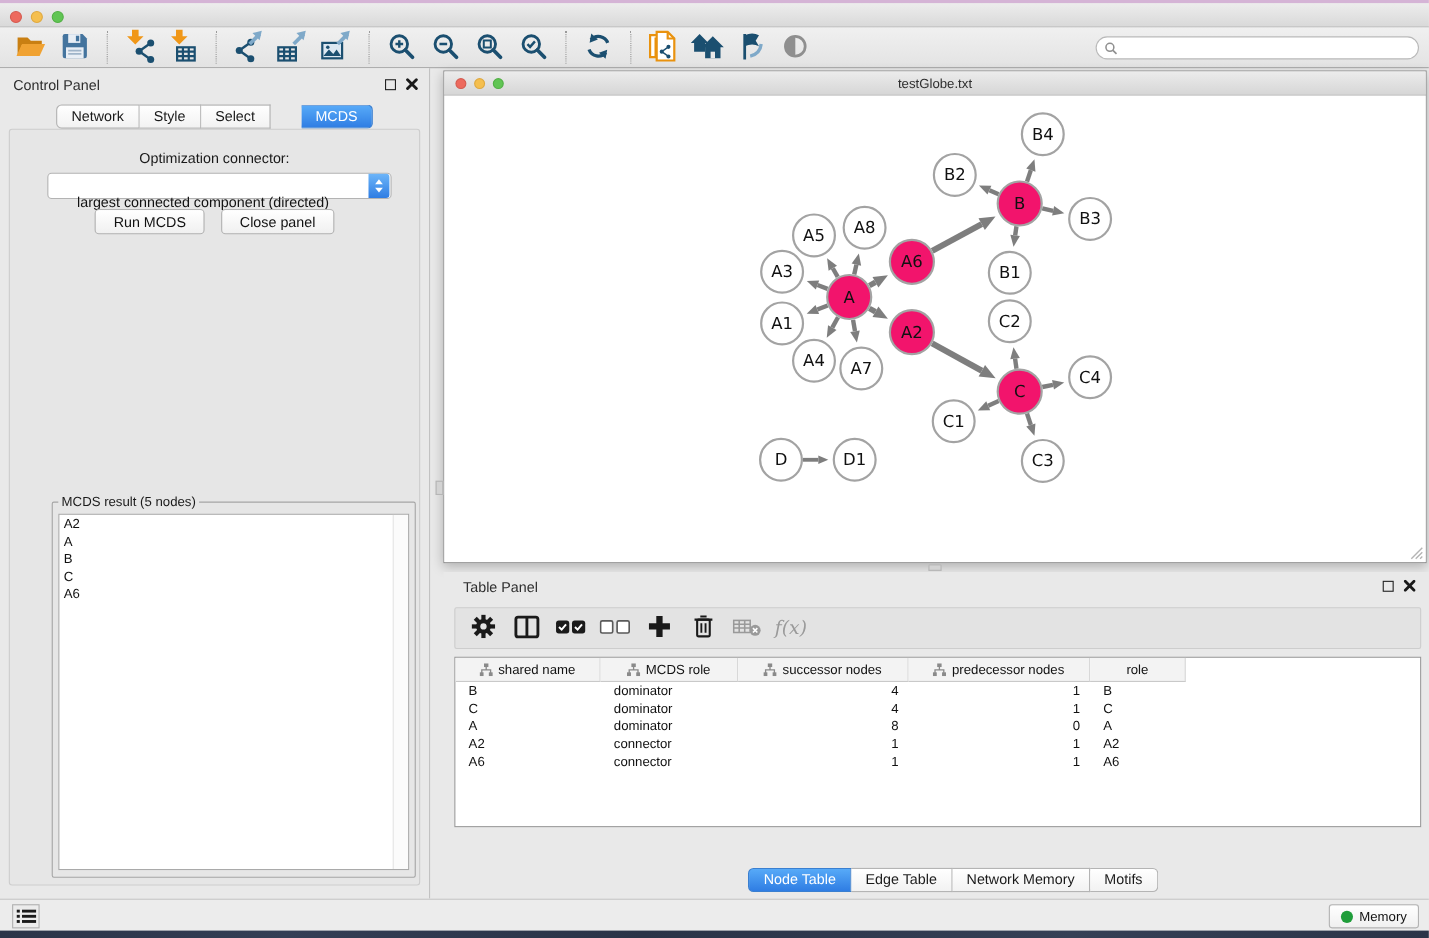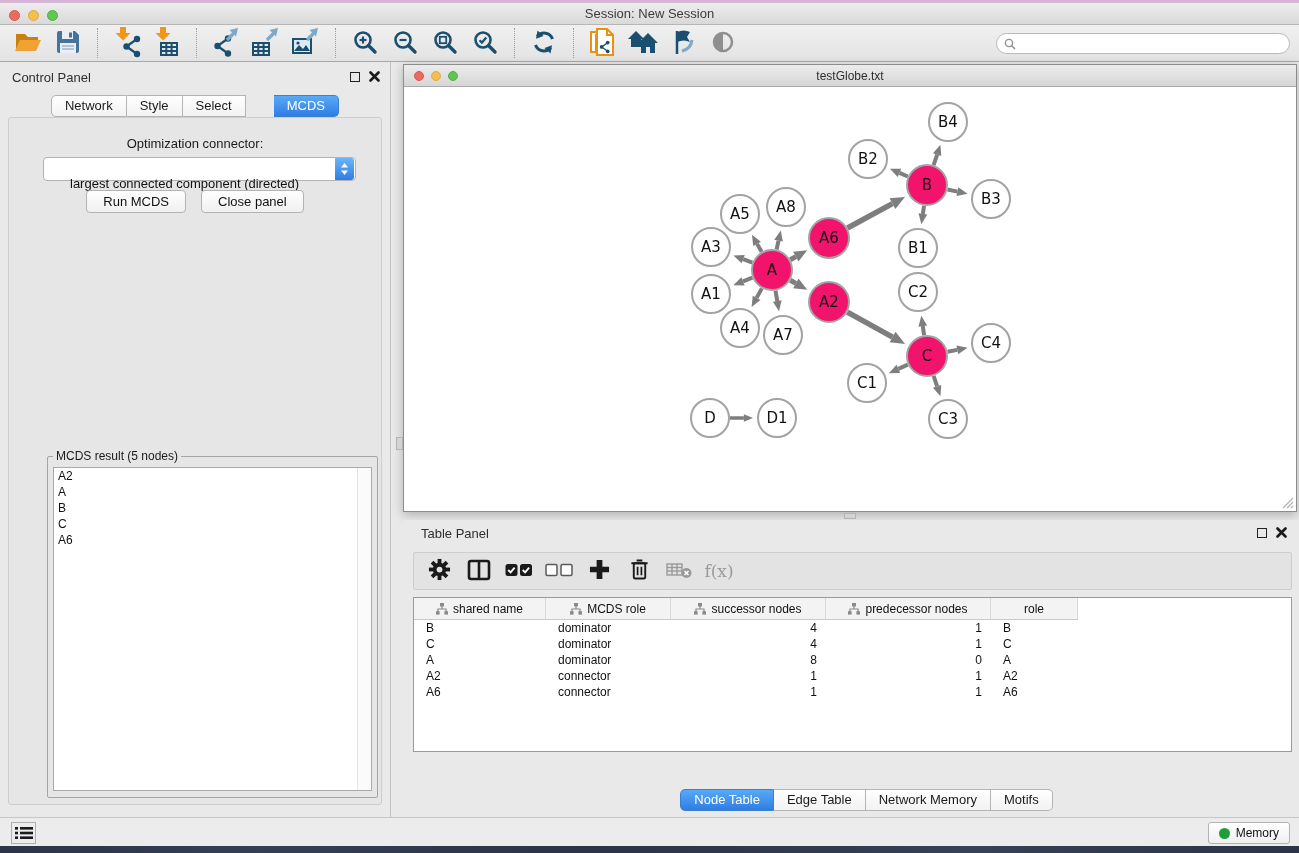--- a/index.html
+++ b/index.html
@@ -90,21 +90,21 @@
 
   
   .table-panel { position:absolute; left:403px; top:520px; right:0; bottom:36px; background:#e9e9e9; }
   .tp-title { position:absolute; left:18px; top:6px; font-size:13px; color:#2e2e2e; }
   .tp-ctrls { position:absolute; right:12px; top:7px; display:flex; gap:9px; align-items:center; }
   .tp-toolbar { position:absolute; left:10px; top:32px; width:879px; height:38px;
     background:#e3e3e3; border:1px solid #cdcdcd; border-radius:2px;
     display:flex; align-items:center; padding-left:12px; gap:14px; }
   .tp-btn { width:26px; height:28px; display:flex; align-items:center; justify-content:center;
     background:transparent; border:none; }
-  .fx { font-family:"DejaVu Serif", serif; font-size:17px; color:#9a9a9a; }
+  .fx { font-family:"DejaVu Serif", serif; font-style:italic; font-size:17px; color:#9a9a9a; }
 
   .data-table { position:absolute; left:10px; top:77px; width:879px; height:155px;
     background:#fff; border:1px solid #9a9a9a; overflow:hidden; }
   .thead { display:flex; height:22px; }
   .th { height:22px; background:#f3f3f3; border-bottom:1px solid #c9c9c9; border-right:1px solid #d8d8d8;
     display:flex; align-items:center; justify-content:center; gap:5px; font-size:12px; color:#111; }
   .th-icon { display:inline-flex; }
   .tr { display:flex; height:16px; }
   .td { font-size:12px; color:#111; line-height:16px; white-space:nowrap; overflow:hidden; }
   .td.left { padding-left:12px; text-align:left; }
@@ -130,21 +130,20 @@
 <div class="screen">
 
   <div class="desktop-strip"></div>
 
   <div class="titlebar">
     <div class="tl-dots">
       <span class="dot red"></span>
       <span class="dot yellow"></span>
       <span class="dot green"></span>
     </div>
-    <div class="win-title">Session: New Session</div>
   </div>
 
   <div class="toolbar">
     <div id="toolbar-buttons" style="display:flex;align-items:center;">
         <button class="tbtn">
           <span><svg width="30" height="26" viewBox="0 0 30 26">
               <path d="M3 22 V5 h9 l3 3 h10 v4 H7 Z" fill="#c97f12"></path>
               <path d="M2 22 L7 11 h21 l-5 11 Z" fill="#f0a232"></path>
             </svg></span>
         </button>

